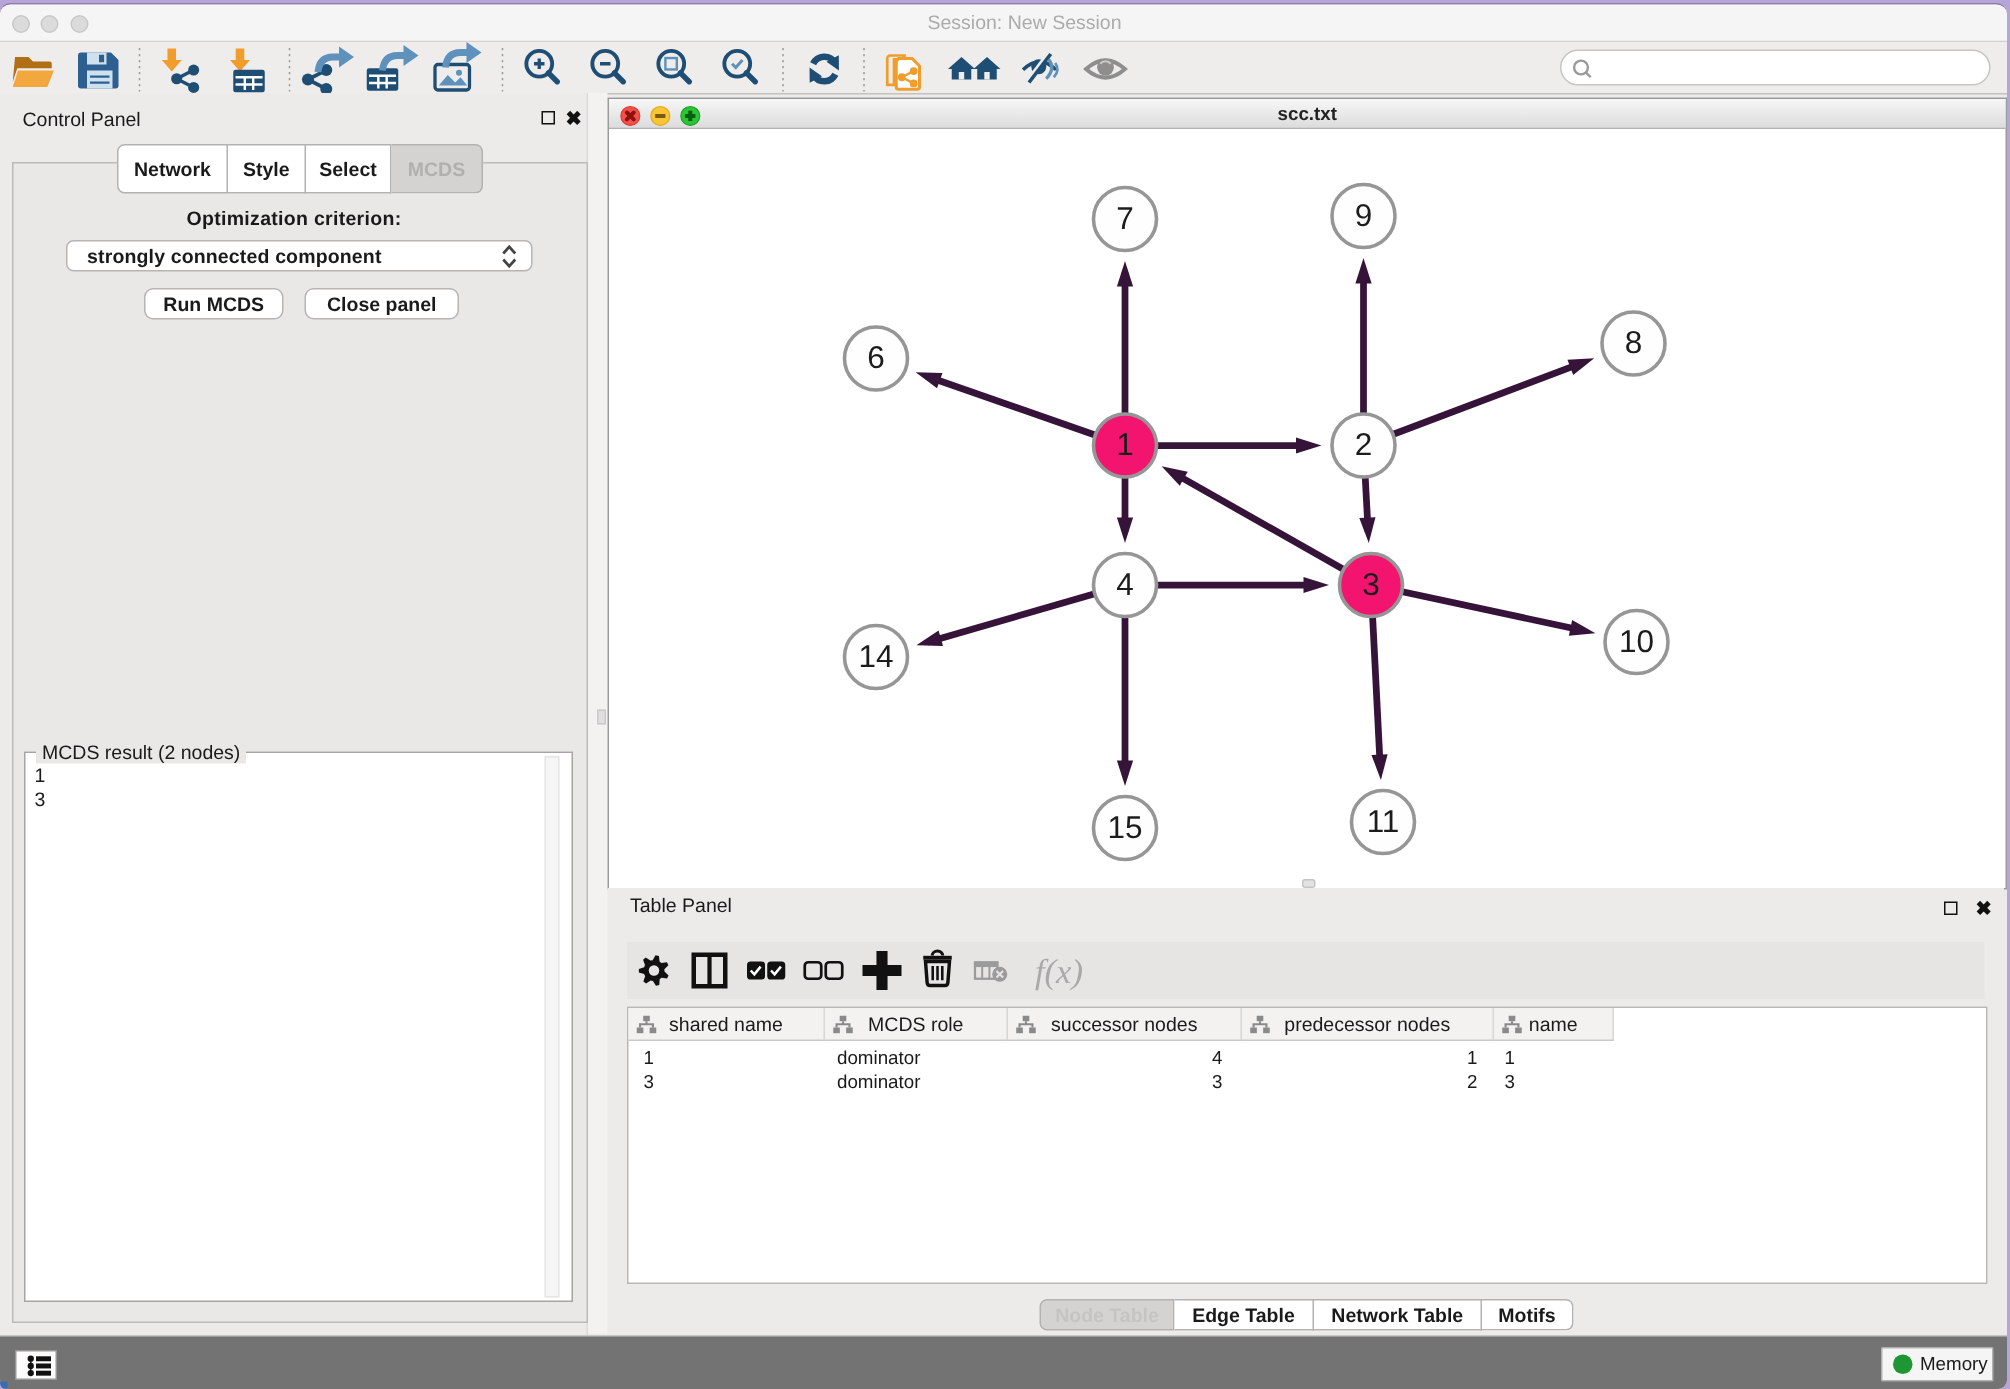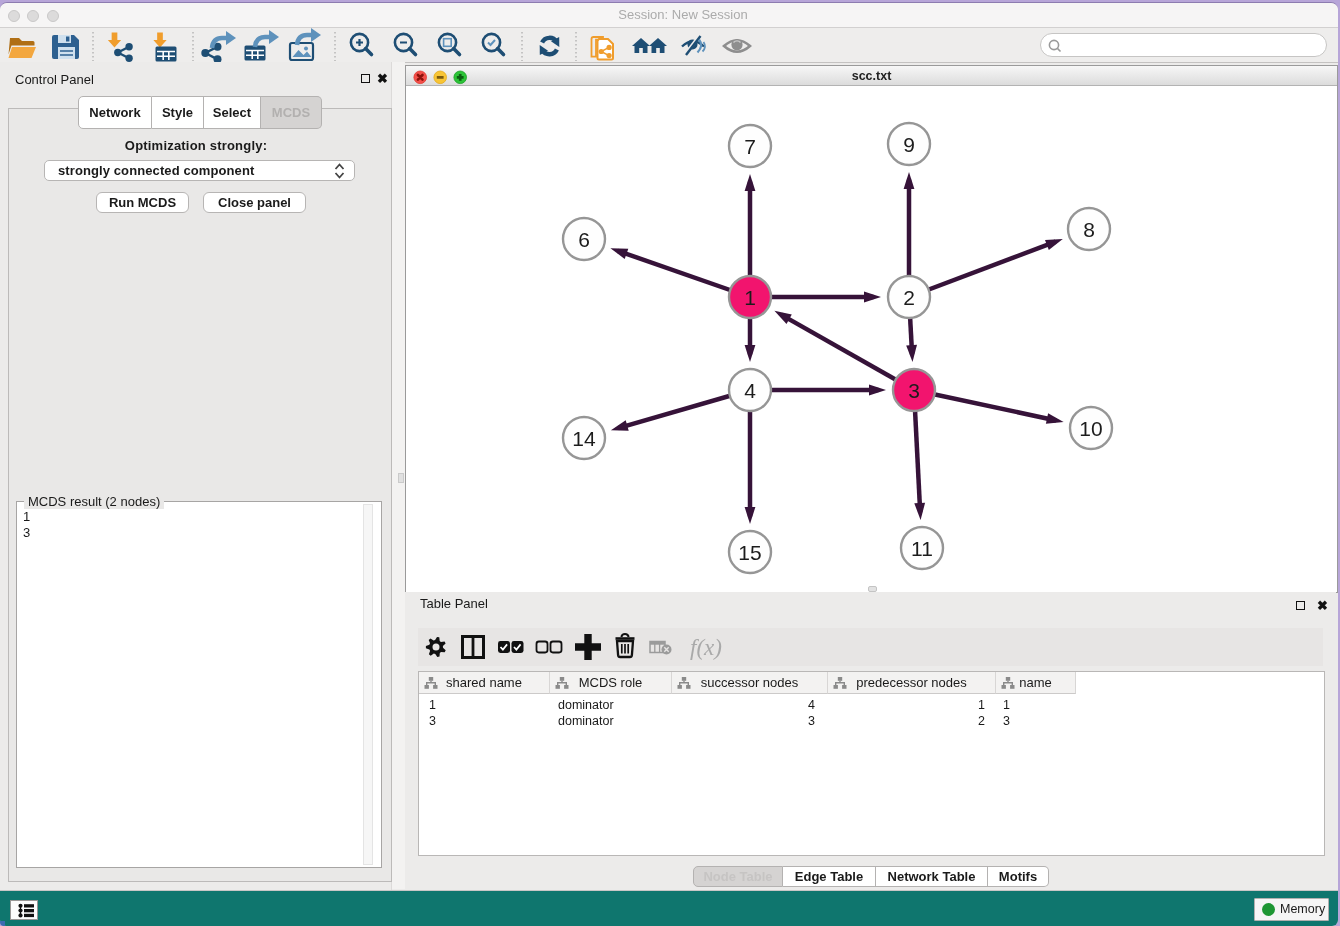--- a/index.html
+++ b/index.html
@@ -50,21 +50,21 @@
 
 #tpanel { position:absolute; left:405px; top:589px; width:931px; height:298px; background:#ecebea; }
 #tp-toolbar { position:absolute; left:13px; top:36px; right:13px; height:38px; background:#e7e5e4; }
 #ttable { position:absolute; left:13px; top:79px; width:907px; height:185px; background:#fff;
   border:1px solid #b9b7b6; }
 .thead { position:absolute; top:0; height:22px; background:#f3f2f1; border-right:1px solid #d8d6d5;
   border-bottom:1px solid #cccac9; font-size:13px; text-align:center; line-height:21px; }
 .trow { position:absolute; font-size:12.5px; height:16px; line-height:16px; }
 .btabs { position:absolute; display:flex; height:21px; font-size:13px; font-weight:bold; }
 
-#statusbar { position:absolute; left:0; top:887px; width:100%; height:36px; background:#0f766e;
+#statusbar { position:absolute; left:0; top:887px; width:100%; height:36px; background:#737373;
   border-top:1px solid #c9c7c6; }
 #memorybtn { position:absolute; left:1254px; top:7px; width:75px; height:23px; background:#f5f5f5;
   border:1px solid #b2b0af; border-radius:1px; font-size:12.5px; line-height:21px; white-space:nowrap; }
 #listbtn { position:absolute; left:10px; top:9px; width:28px; height:20px; background:#fcfcfc;
   border:1.5px solid #999796; }
 </style>
 </head>
 <body>
 <div id="appwin">
   <div id="titlebar">
@@ -171,21 +171,21 @@
     <div id="cp-title">Control Panel</div>
     <div class="float-ico" style="left:361px; top:12px"></div>
     <div class="close-ico" style="left:377px; top:9px">✖</div>
     <div class="tabrow" style="left:78px; top:34px;">
       <div class="tab first" style="width:74px">Network</div>
       <div class="tab" style="width:52px">Style</div>
       <div class="tab" style="width:57px">Select</div>
       <div class="tab last seltab" style="width:61px">MCDS</div>
     </div>
     <div id="cp-pane"></div>
-    <div id="opt-label">Optimization strongly:</div>
+    <div id="opt-label">Optimization criterion:</div>
     <div id="combo">strongly connected component<svg width="11" height="16" style="position:absolute;right:9px;top:2px">
           <path d="M 1.5 6 L 5.5 1.5 L 9.5 6" fill="none" stroke="#444" stroke-width="1.8"></path>
           <path d="M 1.5 10 L 5.5 14.5 L 9.5 10" fill="none" stroke="#444" stroke-width="1.8"></path>
         </svg></div>
     <div class="btn" style="left:96px; top:130px; width:93px;">Run MCDS</div>
     <div class="btn" style="left:203px; top:130px; width:103px;">Close panel</div>
     <div id="resultlabel">MCDS result (2 nodes)</div>
     <div id="resultbox">
       <div id="resulttext">1<br>3</div>
       <div id="res-sb"></div>

